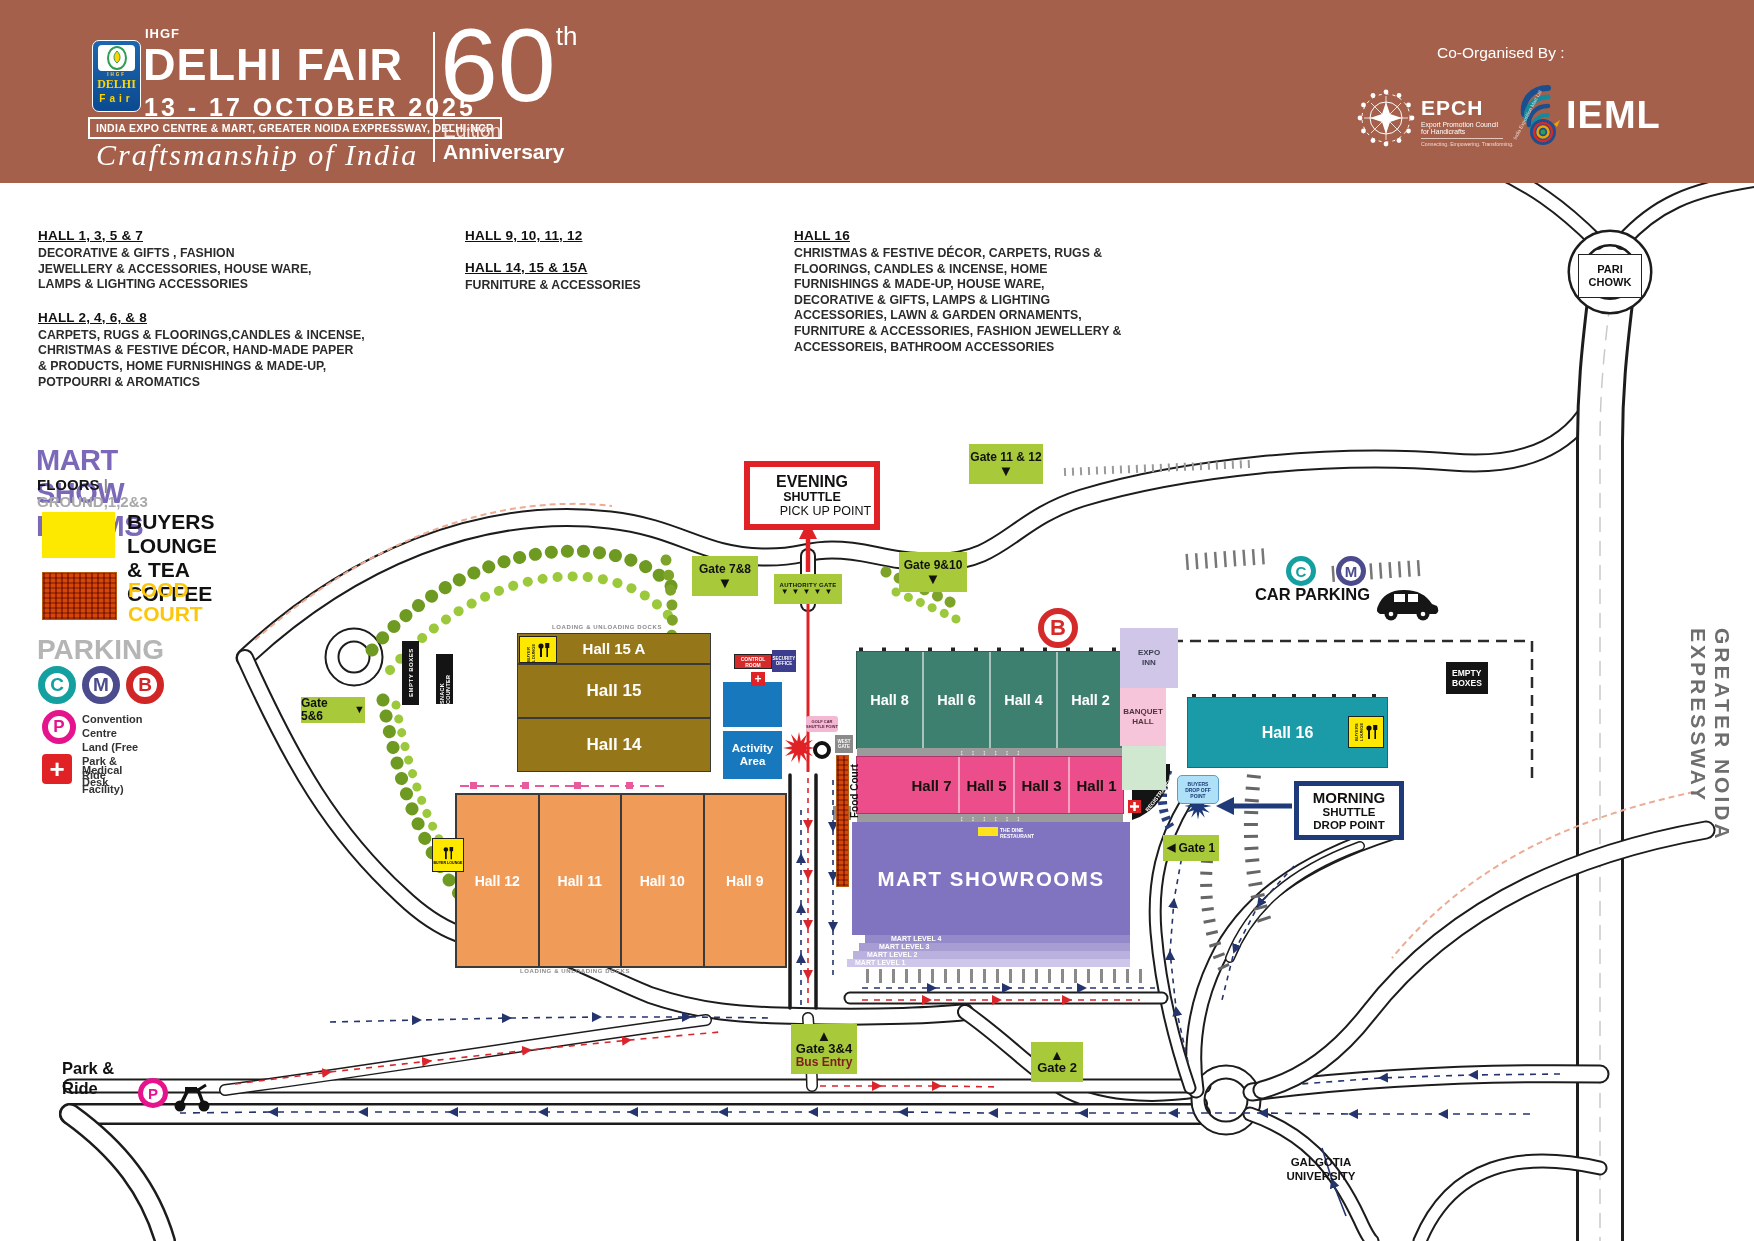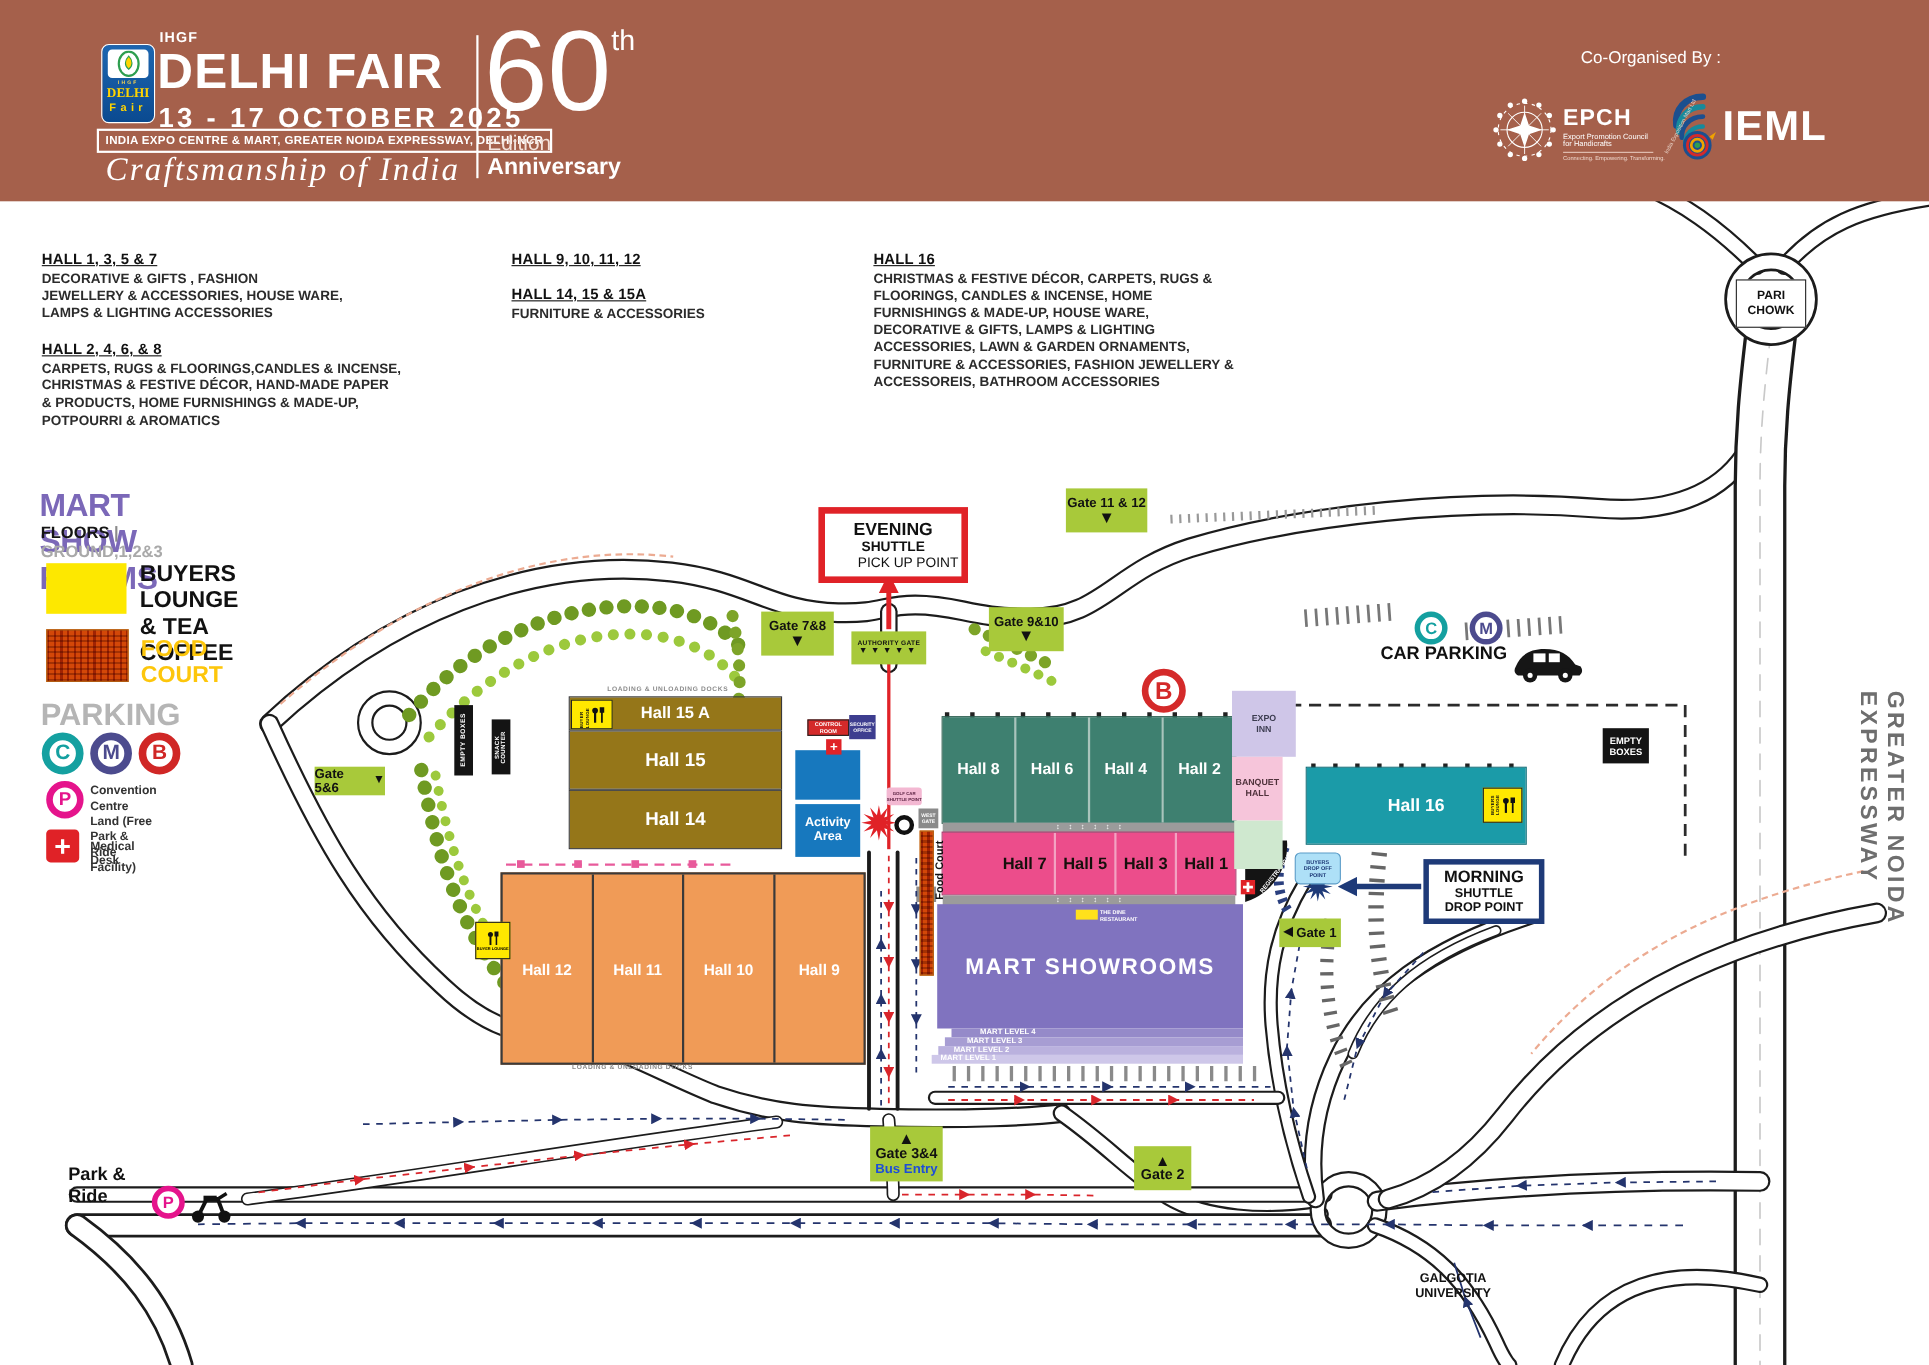--- a/index.html
+++ b/index.html
@@ -21,21 +21,21 @@
   .info-body{font-size:12.3px;font-weight:600;color:#2b2b2b;line-height:15.6px;margin-top:3px;}
   .info-block{margin-bottom:17px;}
   
   .ring{border-radius:50%;background:#fff;display:flex;align-items:center;justify-content:center;font-weight:800;}
   .hatch{background:repeating-linear-gradient(0deg,#b35c12 0 2px,#e8872e 2px 5px),repeating-linear-gradient(90deg,rgba(179,92,18,.8) 0 2px,transparent 2px 6px);background-blend-mode:multiply;background-color:#e8872e;}
   
   .hall{color:#fff;font-weight:700;}
   .cells{display:flex;}
   .cells>div{flex:1;display:flex;align-items:center;justify-content:center;}
   .gate{background:#a8c93a;color:#111;font-weight:800;display:flex;flex-direction:column;align-items:center;justify-content:center;line-height:1.05;z-index:2;}
-  .blackbox{background:#141414;color:#fff;font-weight:700;display:flex;align-items:center;justify-content:center;text-align:center;margin-left:11px;}
+  .blackbox{background:#141414;color:#fff;font-weight:700;display:flex;align-items:center;justify-content:center;}
   .vtext{writing-mode:vertical-rl;transform:rotate(180deg);}
   .lounge{background:#ffe800;border:1px solid #222;display:flex;align-items:center;justify-content:center;gap:1px;z-index:2;}
   .lounge .lt{writing-mode:vertical-rl;transform:rotate(180deg);font-size:4px;font-weight:800;color:#111;letter-spacing:.2px;}
   .z2{z-index:2;}
 </style>
 </head>
 <body>
 
 <svg class="abs" style="left:0;top:0;z-index:1;" width="1754" height="1241" viewBox="0 0 1754 1241">
   <defs>
@@ -467,32 +467,32 @@
   <span style="font-size:15px;line-height:13px;">▼</span>
 </div>
 <div class="abs gate" style="left:899px;top:552px;width:68px;height:40px;">
   <span style="font-size:12px;">Gate 9&amp;10</span>
   <span style="font-size:15px;line-height:13px;">▼</span>
 </div>
 <div class="abs gate" style="left:969px;top:444px;width:74px;height:40px;">
   <span style="font-size:12px;">Gate 11 &amp; 12</span>
   <span style="font-size:15px;line-height:13px;">▼</span>
 </div>
-<div class="abs gate" style="left:286px;top:697px;width:64px;height:26px;flex-direction:row;gap:3px;">
+<div class="abs gate" style="left:301px;top:697px;width:64px;height:26px;flex-direction:row;gap:3px;">
   <span style="font-size:12px;">Gate 5&amp;6</span>
   <span style="font-size:11px;">▼</span>
 </div>
 <div class="abs gate" style="left:774px;top:574px;width:68px;height:30px;">
   <span style="font-size:6px;letter-spacing:.3px;">AUTHORITY GATE</span>
   <span style="font-size:8px;letter-spacing:3px;">▼▼▼▼▼</span>
 </div>
 <div class="abs gate" style="left:791px;top:1024px;width:66px;height:50px;">
   <span style="font-size:15px;line-height:13px;">▲</span>
   <span style="font-size:13px;">Gate 3&amp;4</span>
-  <span style="font-size:12px;color:#1d4ed8;">Bus Entry</span>
+  <span style="font-size:12px;color:#7f1d1d;">Bus Entry</span>
 </div>
 <div class="abs gate" style="left:1031px;top:1042px;width:52px;height:40px;">
   <span style="font-size:14px;line-height:12px;">▲</span>
   <span style="font-size:13px;">Gate 2</span>
 </div>
 <div class="abs gate" style="left:1163px;top:835px;width:56px;height:26px;flex-direction:row;gap:3px;">
   <span style="font-size:11px;">◀</span>
   <span style="font-size:12px;">Gate 1</span>
 </div>
 

